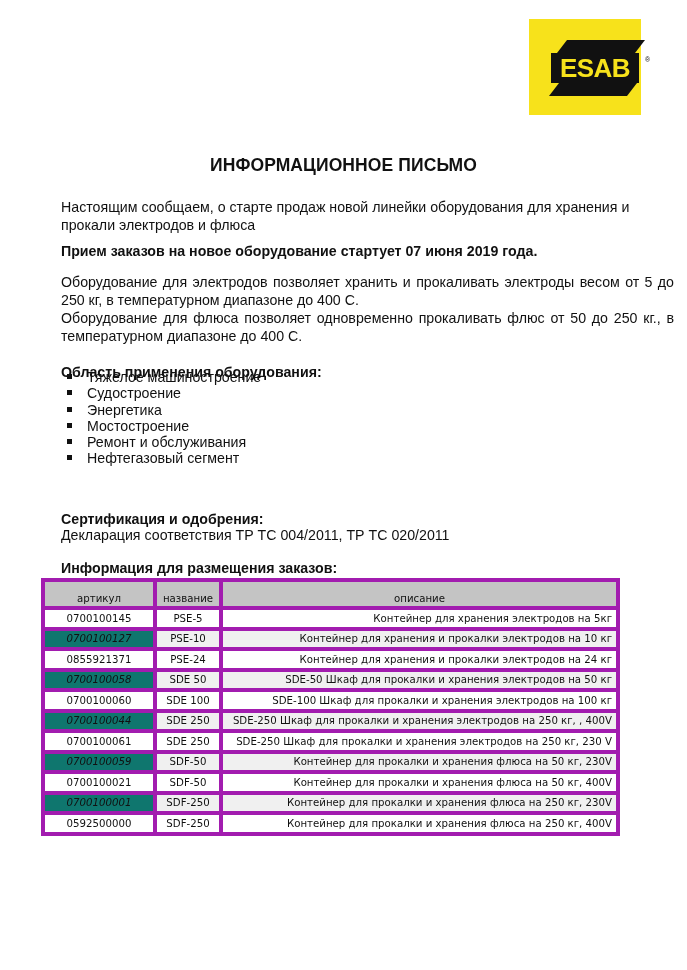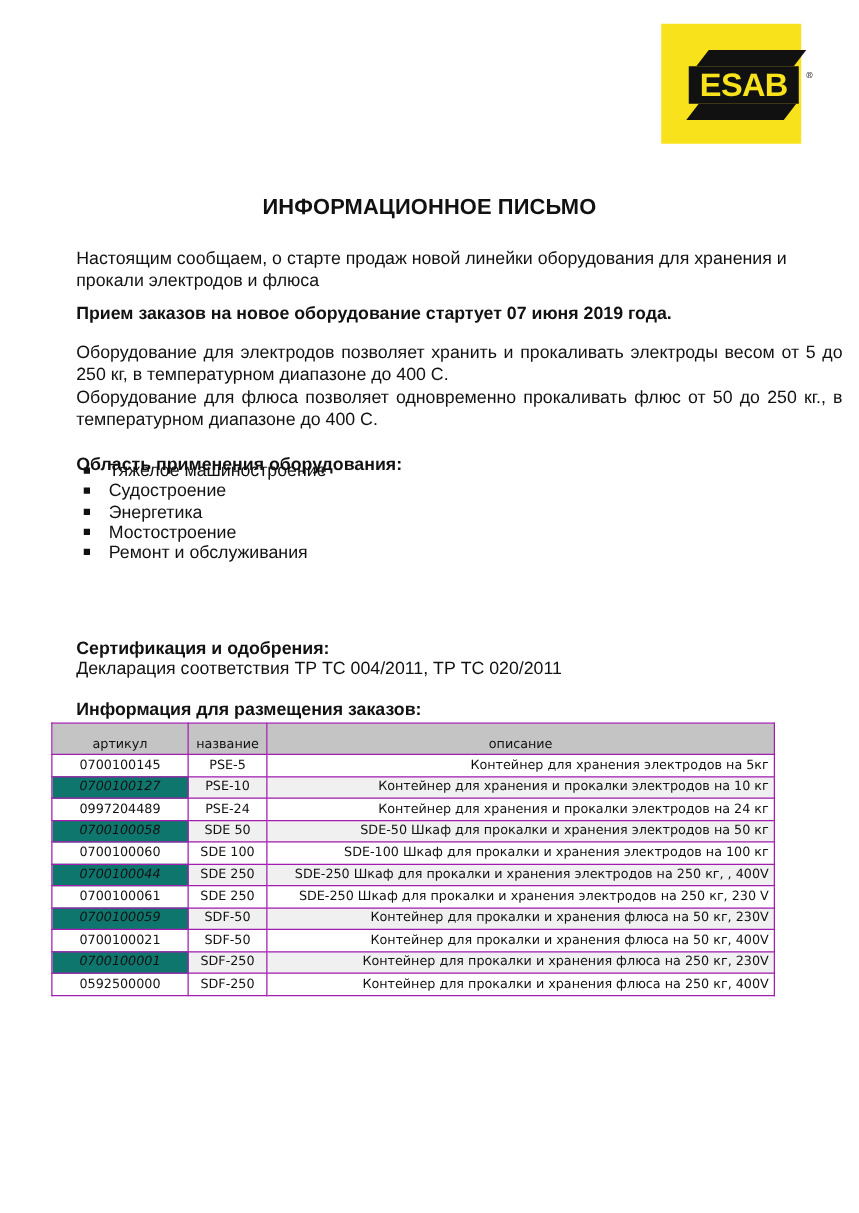--- a/index.html
+++ b/index.html
@@ -35,21 +35,21 @@
     }
     .p-cert-h { top: 510px; font-weight: bold; }
     .p-cert { top: 526px; }
     .p-order-h { top: 559px; font-weight: bold; }
     table.orders {
       position: absolute; left: 41px; top: 578px; width: 579px;
       border-collapse: collapse; font-family: "DejaVu Sans", sans-serif;
       font-size: 10.2px; color: #111;
     }
     table.orders th, table.orders td {
-      border: 1px solid #a21caf; height: 16.5px; padding: 0 4px; white-space: nowrap;
+      border: 4px solid #a21caf; height: 16.5px; padding: 0 4px; white-space: nowrap;
     }
     table.orders th {
       background: #c4c4c4; font-weight: normal; height: 22px; vertical-align: bottom;
       padding-bottom: 2px; text-align: center;
     }
     table.orders th.col-desc { text-align: center; }
     table.orders td.c { text-align: center; }
     table.orders td.l { text-align: right; padding-left: 5px; margin-left: 40px; }
     table.orders tr.alt td { background: #f0f0f0; }
     table.orders tr.alt td:first-child { background: #0f766e; font-style: italic; }
@@ -81,20 +81,21 @@
   <div>Оборудование для флюса позволяет одновременно прокаливать флюс от 50 до 250 кг., в температурном диапазоне до 400 С.</div>
 </div>
 
 <div class="para p-scope-h">Область применения оборудования:</div>
 <ul class="scope">
   <li><span class="bullet"></span><span>Тяжелое машиностроение</span></li>
   <li><span class="bullet"></span><span>Судостроение</span></li>
   <li><span class="bullet"></span><span>Энергетика</span></li>
   <li><span class="bullet"></span><span>Мостостроение</span></li>
   <li><span class="bullet"></span><span>Ремонт и обслуживания</span></li>
+  <li><span class="bullet"></span><span>Нефтегазовый сегмент</span></li>
 </ul>
 
 <div class="para p-cert-h">Сертификация и одобрения:</div>
 <div class="para p-cert">Декларация соответствия ТР ТС 004/2011, ТР ТС 020/2011</div>
 
 <div class="para p-order-h">Информация для размещения заказов:</div>
 <table class="orders">
   <thead>
     <tr>
       <th class="col-art">артикул</th>
@@ -107,21 +108,21 @@
       <td class="c">0700100145</td>
       <td class="c">PSE-5</td>
       <td class="l">Контейнер для хранения электродов на 5кг</td>
     </tr>
     <tr class="alt">
       <td class="c">0700100127</td>
       <td class="c">PSE-10</td>
       <td class="l">Контейнер для хранения и прокалки электродов на 10 кг</td>
     </tr>
     <tr>
-      <td class="c">0997204489</td>
+      <td class="c">0855921371</td>
       <td class="c">PSE-24</td>
       <td class="l">Контейнер для хранения и прокалки электродов на 24 кг</td>
     </tr>
     <tr class="alt">
       <td class="c">0700100058</td>
       <td class="c">SDE 50</td>
       <td class="l">SDE-50 Шкаф для прокалки и хранения электродов на 50 кг</td>
     </tr>
     <tr>
       <td class="c">0700100060</td>

